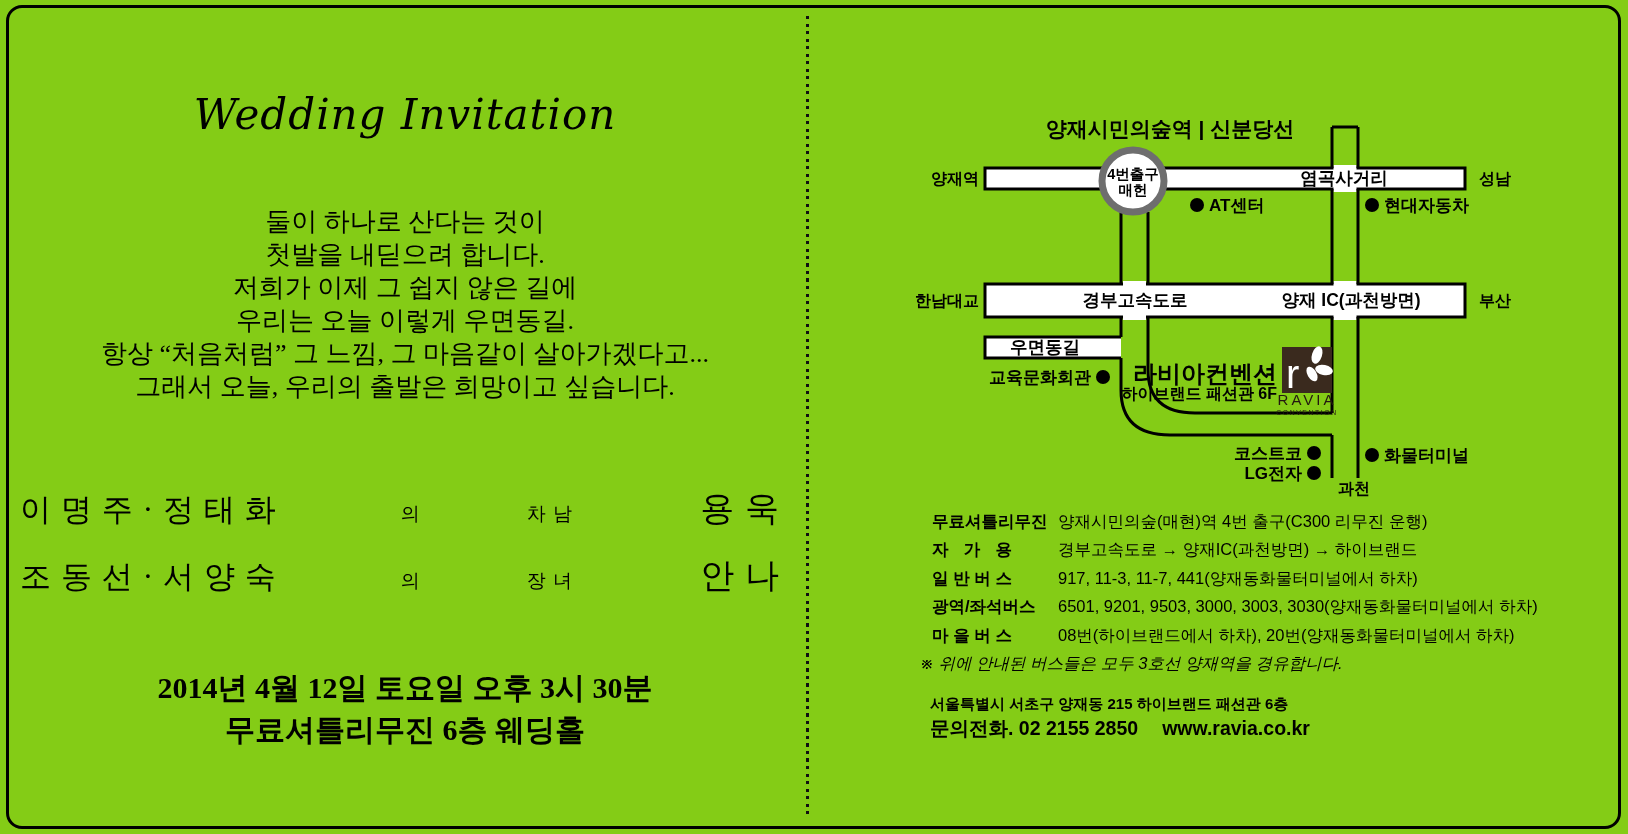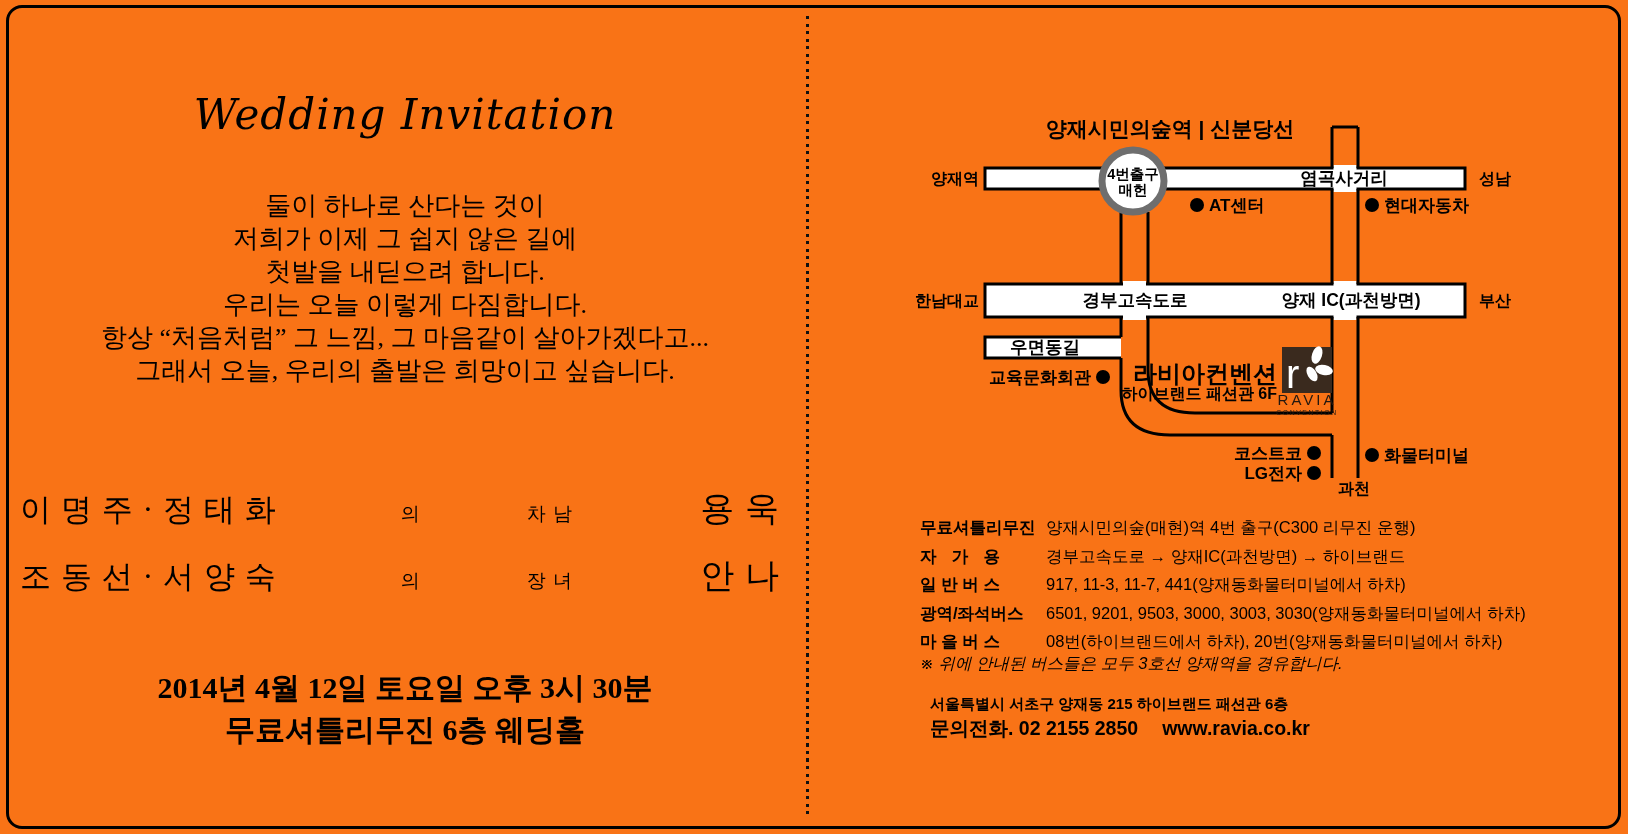--- a/index.html
+++ b/index.html
@@ -1,68 +1,68 @@
 <!DOCTYPE html>
 <html><head>
 <meta charset="utf-8">
 <style>
   html,body{margin:0;padding:0;background:#fff;}
-  .card{position:relative;width:1628px;height:834px;background:#f97316;overflow:hidden;
+  .card{position:relative;width:1628px;height:834px;background:#84cc16;overflow:hidden;
         font-family:"Liberation Sans","DejaVu Sans",sans-serif;color:#000;}
   .card-border{position:absolute;left:6px;top:5px;right:7px;bottom:5px;
         border:3.5px solid #000;border-radius:16px;pointer-events:none;}
   .divider{position:absolute;left:806px;top:16px;bottom:16px;width:3px;
         background:repeating-linear-gradient(to bottom,#111 0 3px,transparent 3px 7.5px);}
   
   .left-panel{position:absolute;left:20px;top:0;width:770px;height:834px;}
   .w-title{position:absolute;left:0;top:90px;width:770px;text-align:center;
         font-family:"DejaVu Serif","Liberation Serif",serif;font-style:italic;
         font-size:42px;letter-spacing:1px;}
-  .poem{position:absolute;left:0;top:189px;width:770px;text-align:center;
+  .poem{position:absolute;left:0;top:205px;width:770px;text-align:center;
         font-family:"Liberation Serif","DejaVu Serif",serif;font-size:26px;line-height:33px;}
   .parents{position:absolute;left:0;width:770px;display:flex;justify-content:space-between;
         align-items:baseline;font-family:"Liberation Serif","DejaVu Serif",serif;}
   .parents.row1{top:486px;}
   .parents.row2{top:553px;}
   .p-names{font-size:31px;letter-spacing:0.32em;}
   .p-of{font-size:19px;margin-left:34px;}
   .p-rel{font-size:19px;letter-spacing:0.38em;margin-left:26px;}
   .p-child{font-size:34px;letter-spacing:0.32em;margin-left:40px;}
   .when-where{position:absolute;left:0;width:770px;text-align:center;
         font-family:"Liberation Serif","DejaVu Serif",serif;font-weight:bold;font-size:30px;}
   .when{top:668px;}
   .where{top:710px;}
   
   .map-wrap{position:absolute;left:880px;top:90px;}
   .map-wrap svg text{font-family:"Liberation Sans","DejaVu Sans",sans-serif;}
   .directions{position:absolute;left:920px;top:511px;width:705px;font-size:16.5px;}
-  .d-row{display:flex;align-items:flex-end;height:28.4px;white-space:nowrap;}
+  .d-row{display:flex;align-items:flex-start;height:28.4px;white-space:nowrap;margin-left:12px;}
   .d-label{display:inline-block;width:80px;font-weight:bold;text-align:justify;
         text-align-last:justify;}
   .d-value{margin-left:46px;}
   .d-note{height:28.4px;white-space:nowrap;font-style:italic;}
   .d-addr{margin-top:11px;margin-left:10px;font-weight:bold;font-size:15px;line-height:24px;white-space:nowrap;}
   .d-phone{margin-left:10px;font-weight:bold;font-size:19.5px;line-height:24px;white-space:nowrap;}
   .d-site{margin-left:24px;}
 </style>
 </head>
 <body>
 
 <div class="card">
   <div class="card-border"></div>
   <div class="divider"></div>
 
   <div class="left-panel">
     <div class="w-title">Wedding Invitation</div>
 
     <div class="poem">
       <div>둘이 하나로 산다는 것이</div>
+      <div>첫발을 내딛으려 합니다.</div>
       <div>저희가 이제 그 쉽지 않은 길에</div>
-      <div>첫발을 내딛으려 합니다.</div>
-      <div>우리는 오늘 이렇게 다짐합니다.</div>
+      <div>우리는 오늘 이렇게 우면동길.</div>
       <div>항상 “처음처럼” 그 느낌, 그 마음같이 살아가겠다고...</div>
       <div>그래서 오늘, 우리의 출발은 희망이고 싶습니다.</div>
     </div>
 
     <div class="parents row1">
       <span class="p-names">이명주·정태화</span>
       <span class="p-of">의</span>
       <span class="p-rel">차남</span>
       <span class="p-child">용욱</span>
     </div>

